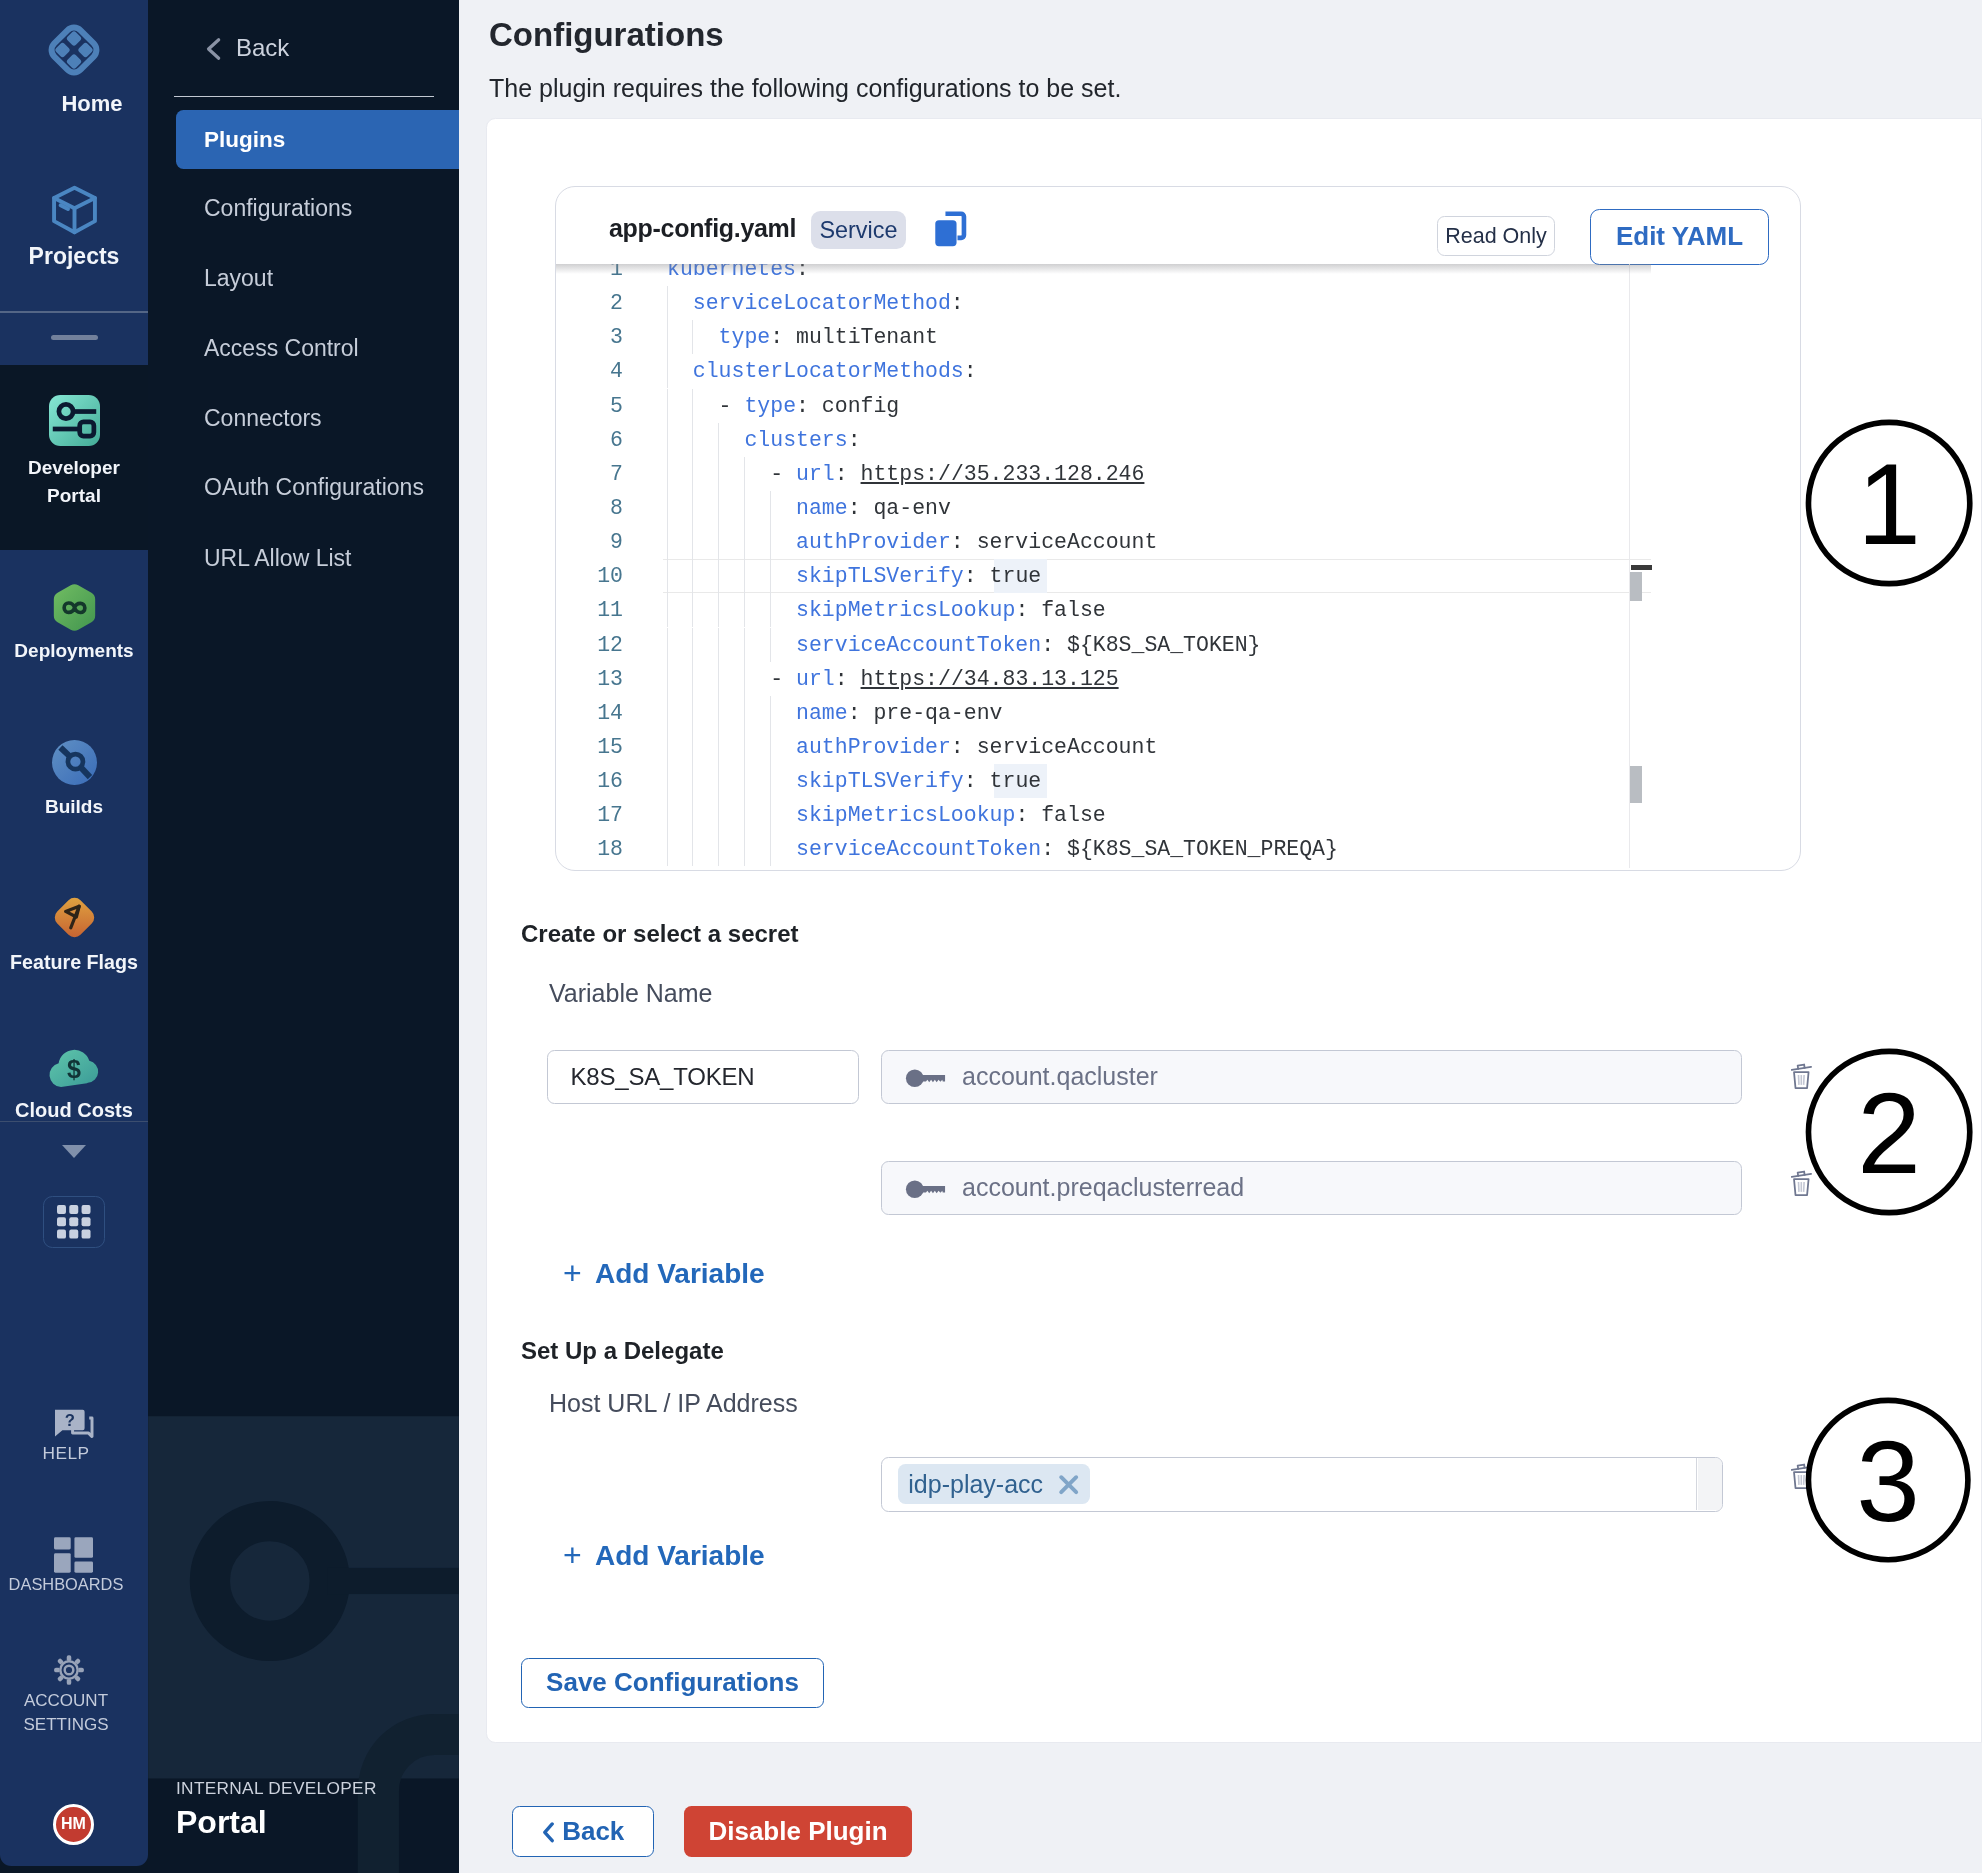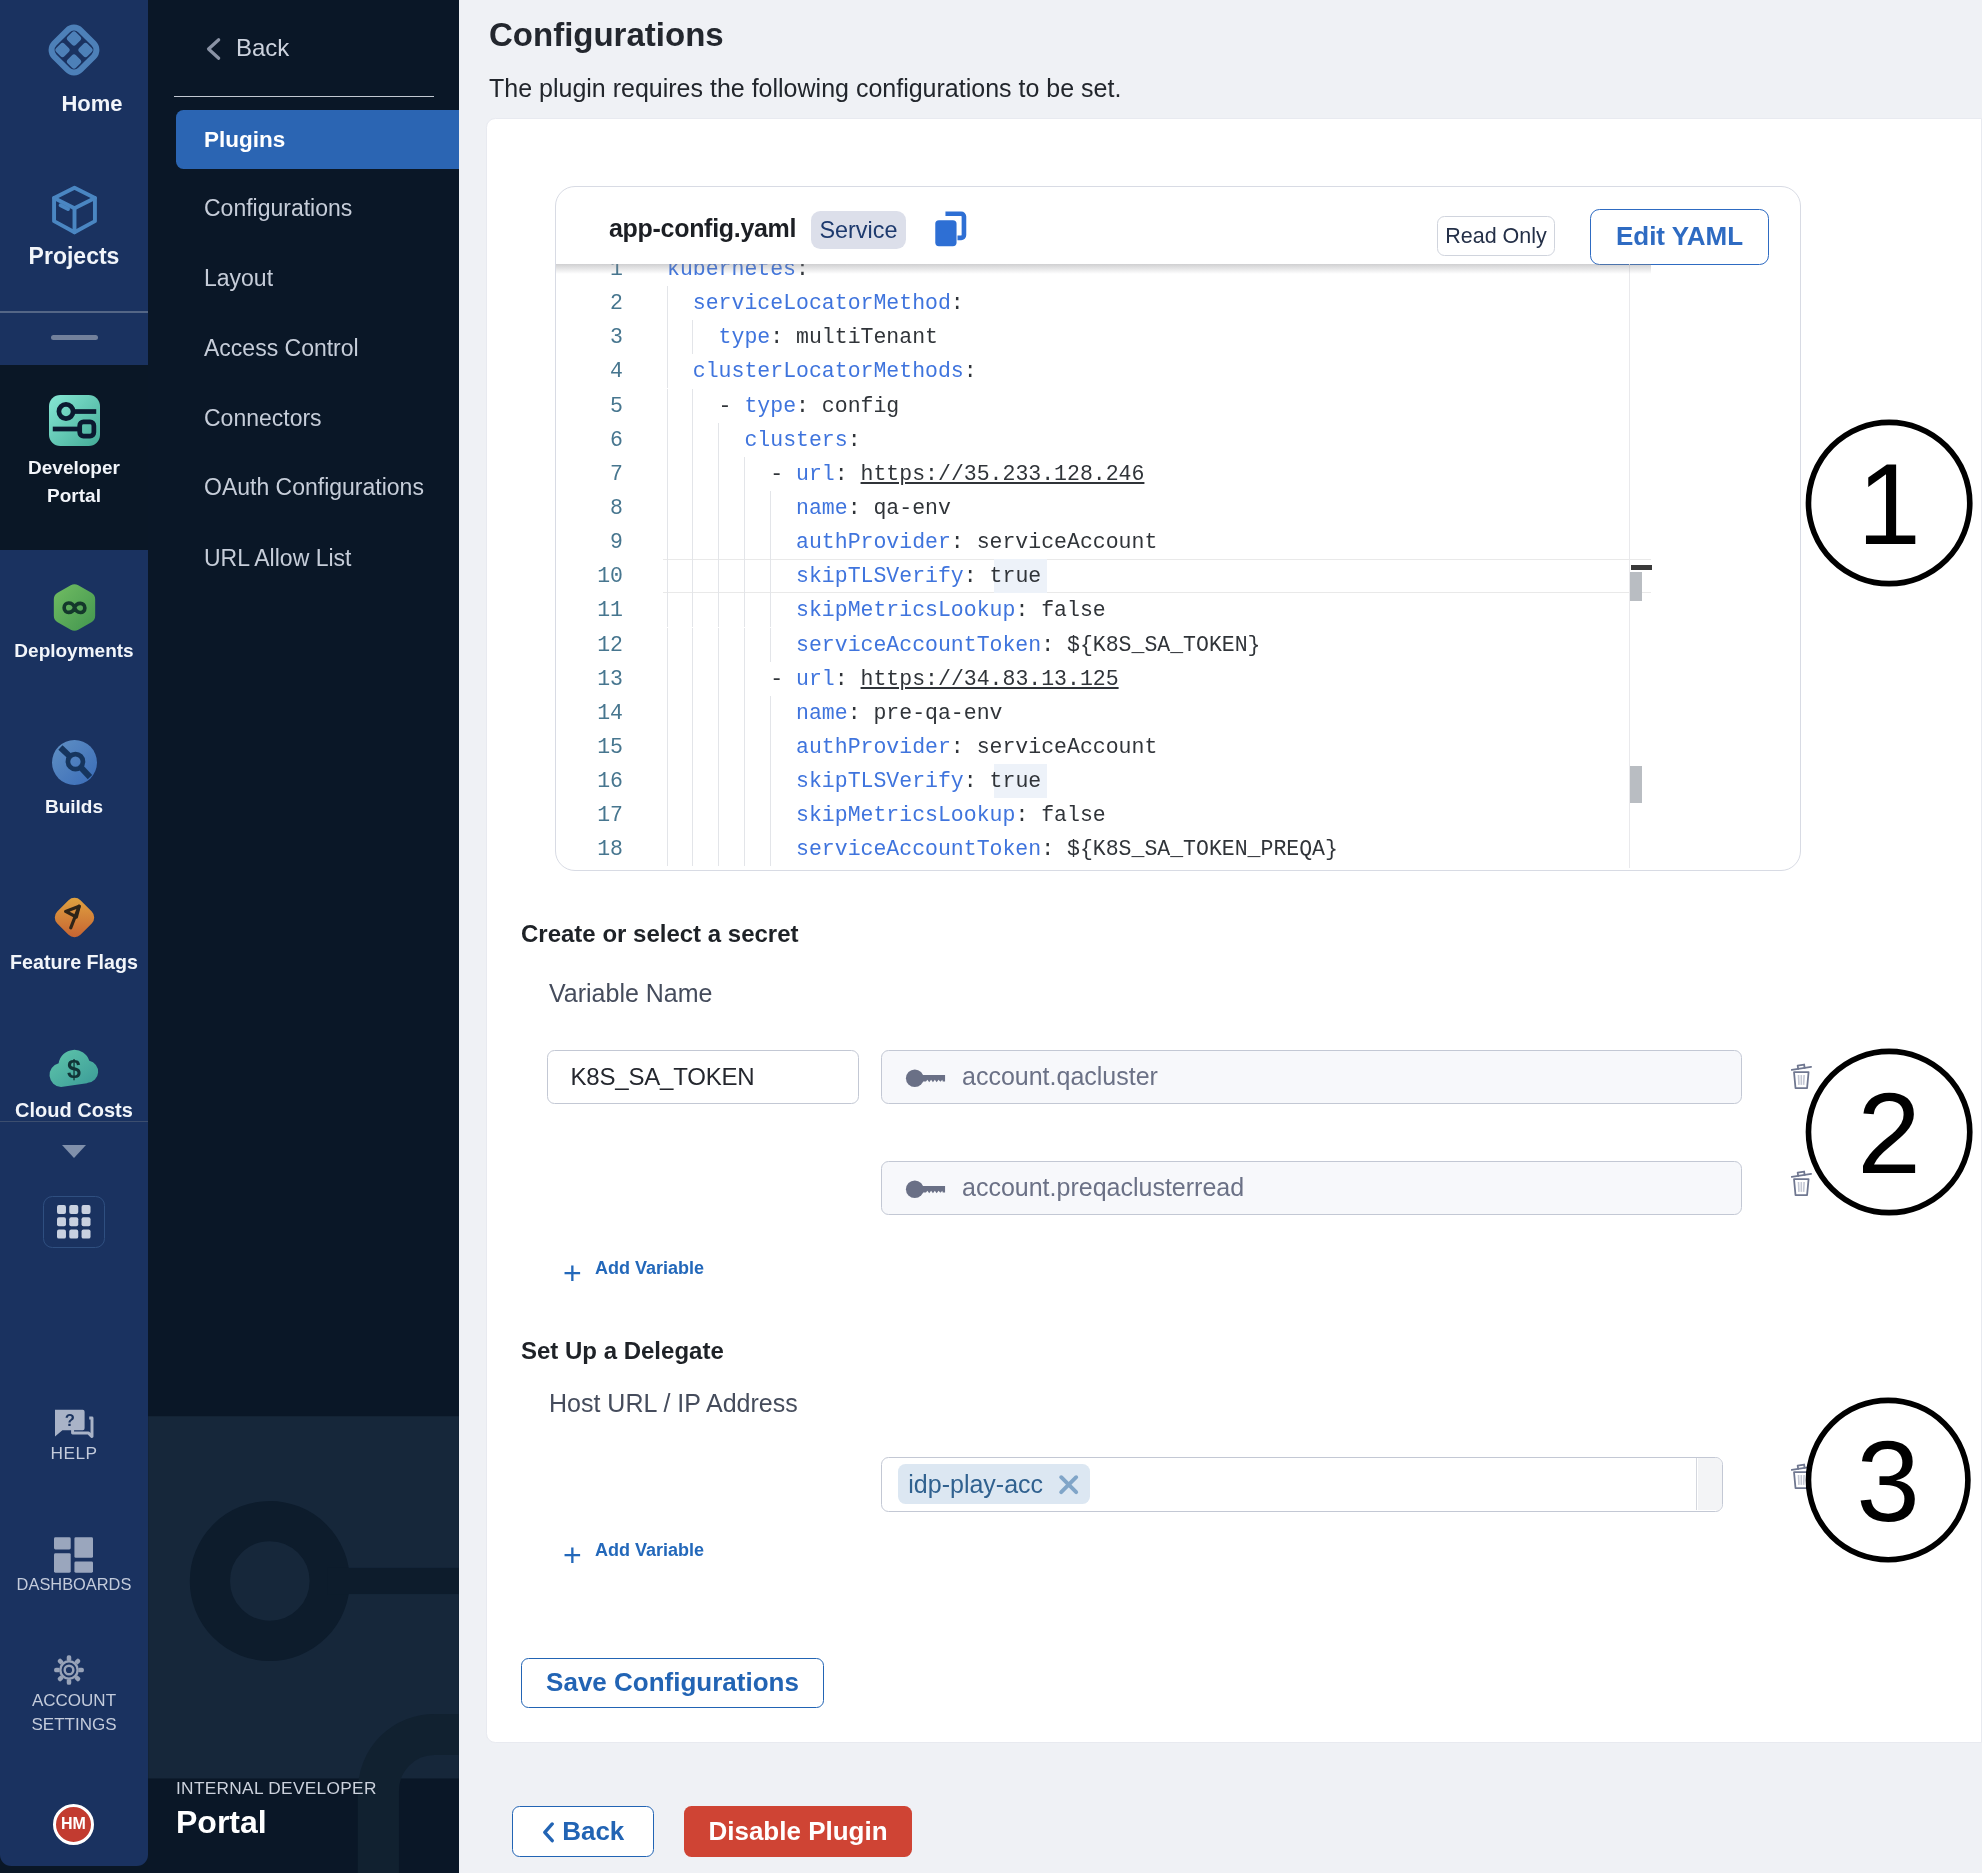--- a/index.html
+++ b/index.html
@@ -4,21 +4,21 @@
 <style>
   * { margin:0; padding:0; box-sizing:border-box; }
   html,body { width:1983px; height:1874px; overflow:hidden; }
   body { font-family:"Liberation Sans", sans-serif; background:#eff1f5; position:relative; }
   .abs { position:absolute; }
 
   
   #sb1 { position:absolute; left:0; top:0; width:148px; height:1874px; background:#0a1726; }
   .sb1panel { position:absolute; left:0; width:148px; background:#1a3260; }
   .modlabel { position:absolute; left:0; width:148px; text-align:center; color:#f2f5fa; font-weight:700; font-size:23.4px; }
-  .navlabel { position:absolute; left:0; width:132px; text-align:center; color:#c3cbdb; font-weight:400;margin-left:8px; }
+  .navlabel { position:absolute; left:0; width:132px; text-align:center; color:#c3cbdb; font-weight:400; }
 
   
   #sb2 { position:absolute; left:148px; top:0; width:311px; height:1874px; background:#0a1727; overflow:hidden; }
   .menuitem { position:absolute; left:56px; height:34px; line-height:34px; font-size:23px; color:#c6cdd9; }
 
   
   #main { position:absolute; left:459px; top:0; width:1523px; height:1874px; background:#eff1f5; }
   #panel { position:absolute; left:27px; top:118px; width:1496px; height:1625px; background:#ffffff; border:0.9px solid #e8eaf0; border-radius:9.4px 0 0 9.4px; }
 
   #card { position:absolute; left:68px; top:67px; width:1246px; height:685px; background:#fff; border:1.4px solid #d8dbe4; border-radius:20px;padding-left:40px; }
@@ -26,21 +26,21 @@
   .mono { font-family:"Liberation Mono", monospace; font-size:21.5px; white-space:pre; }
   .cl { position:absolute; height:34px; line-height:34px; }
   .k { color:#3f74dd; }
   .v { color:#303439; }
   .ln { position:absolute; width:48px; text-align:right; color:#47768f; height:34px; line-height:34px; }
   .guide { position:absolute; width:0.9px; background:#e3e5e9; }
 
   .inputbox { position:absolute; background:#fff; border:1.4px solid #c3c8d4; border-radius:7.5px; font-size:24px; color:#24272e; letter-spacing:-0.2px; white-space:nowrap; }
   .label27 { position:absolute; font-size:25px; color:#454c5c; }
   .h28 { position:absolute; font-size:24px; font-weight:700; color:#1e2227; }
-  .addvar { position:absolute; font-size:18px; font-weight:700; color:#2368ba; }
+  .addvar { position:absolute; font-size:28px; font-weight:700; color:#2368ba; }
   .btn-outline { position:absolute; background:#fff; border:1.9px solid #2264b4; border-radius:7.5px; color:#2264b4; font-weight:700; text-align:center; }
 </style>
 </head>
 <body>
 
 <div id="sb1">
   <div class="sb1panel" style="top:0; height:311px;"></div>
   <div class="abs" style="left:0; top:311px; width:148px; height:1.9px; background:#546686;"></div>
   <div class="sb1panel" style="top:313px; height:52px;"></div>
   <div class="abs" style="left:51px; top:335px; width:47px; height:4.7px; border-radius:2.8px; background:#72809b;"></div>

